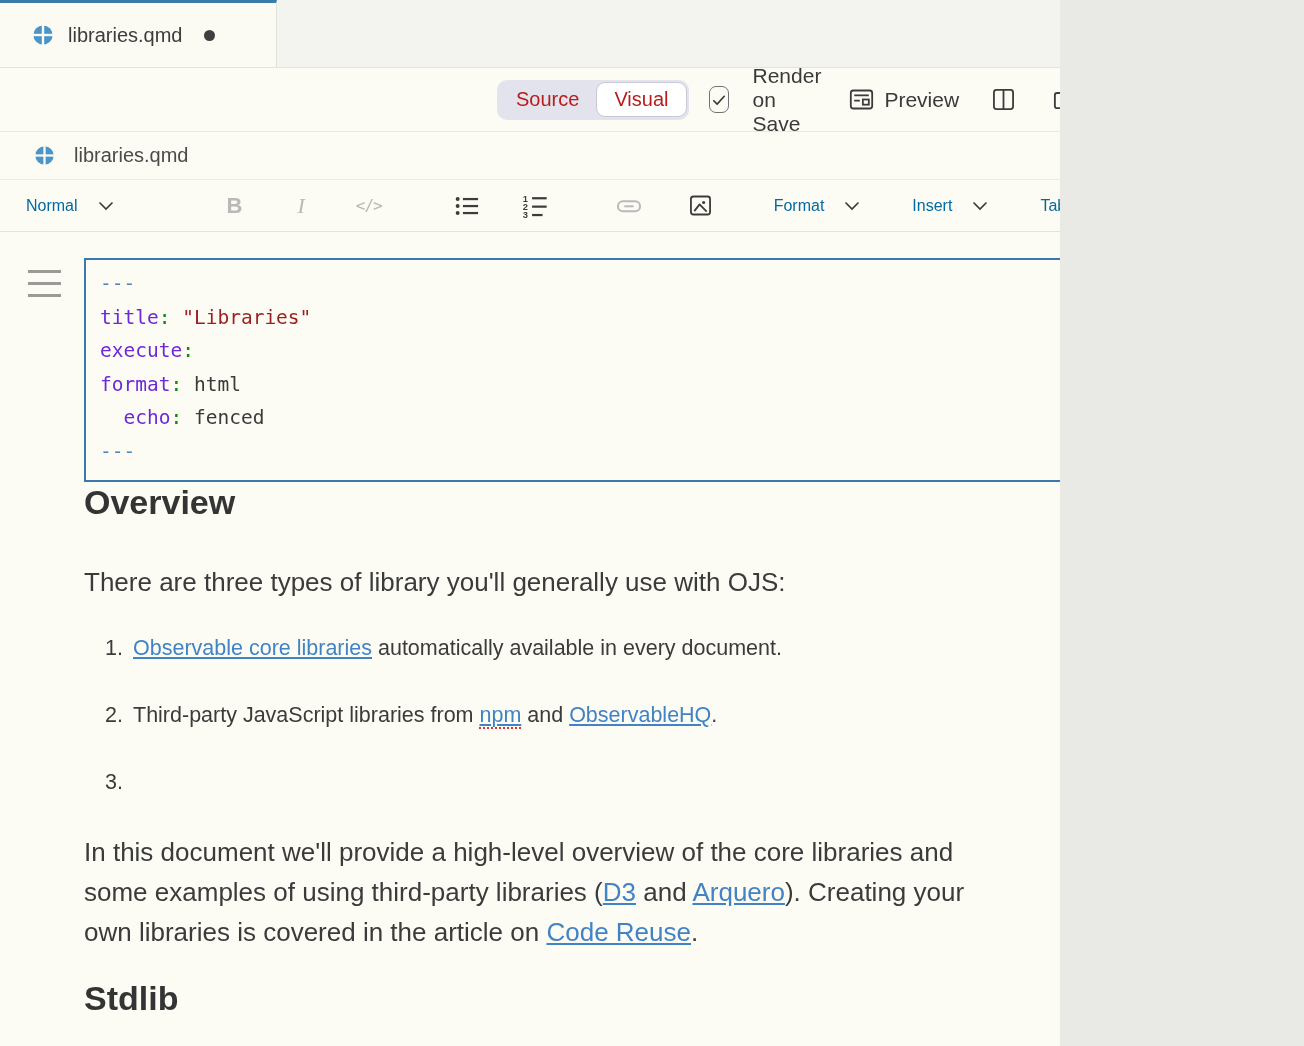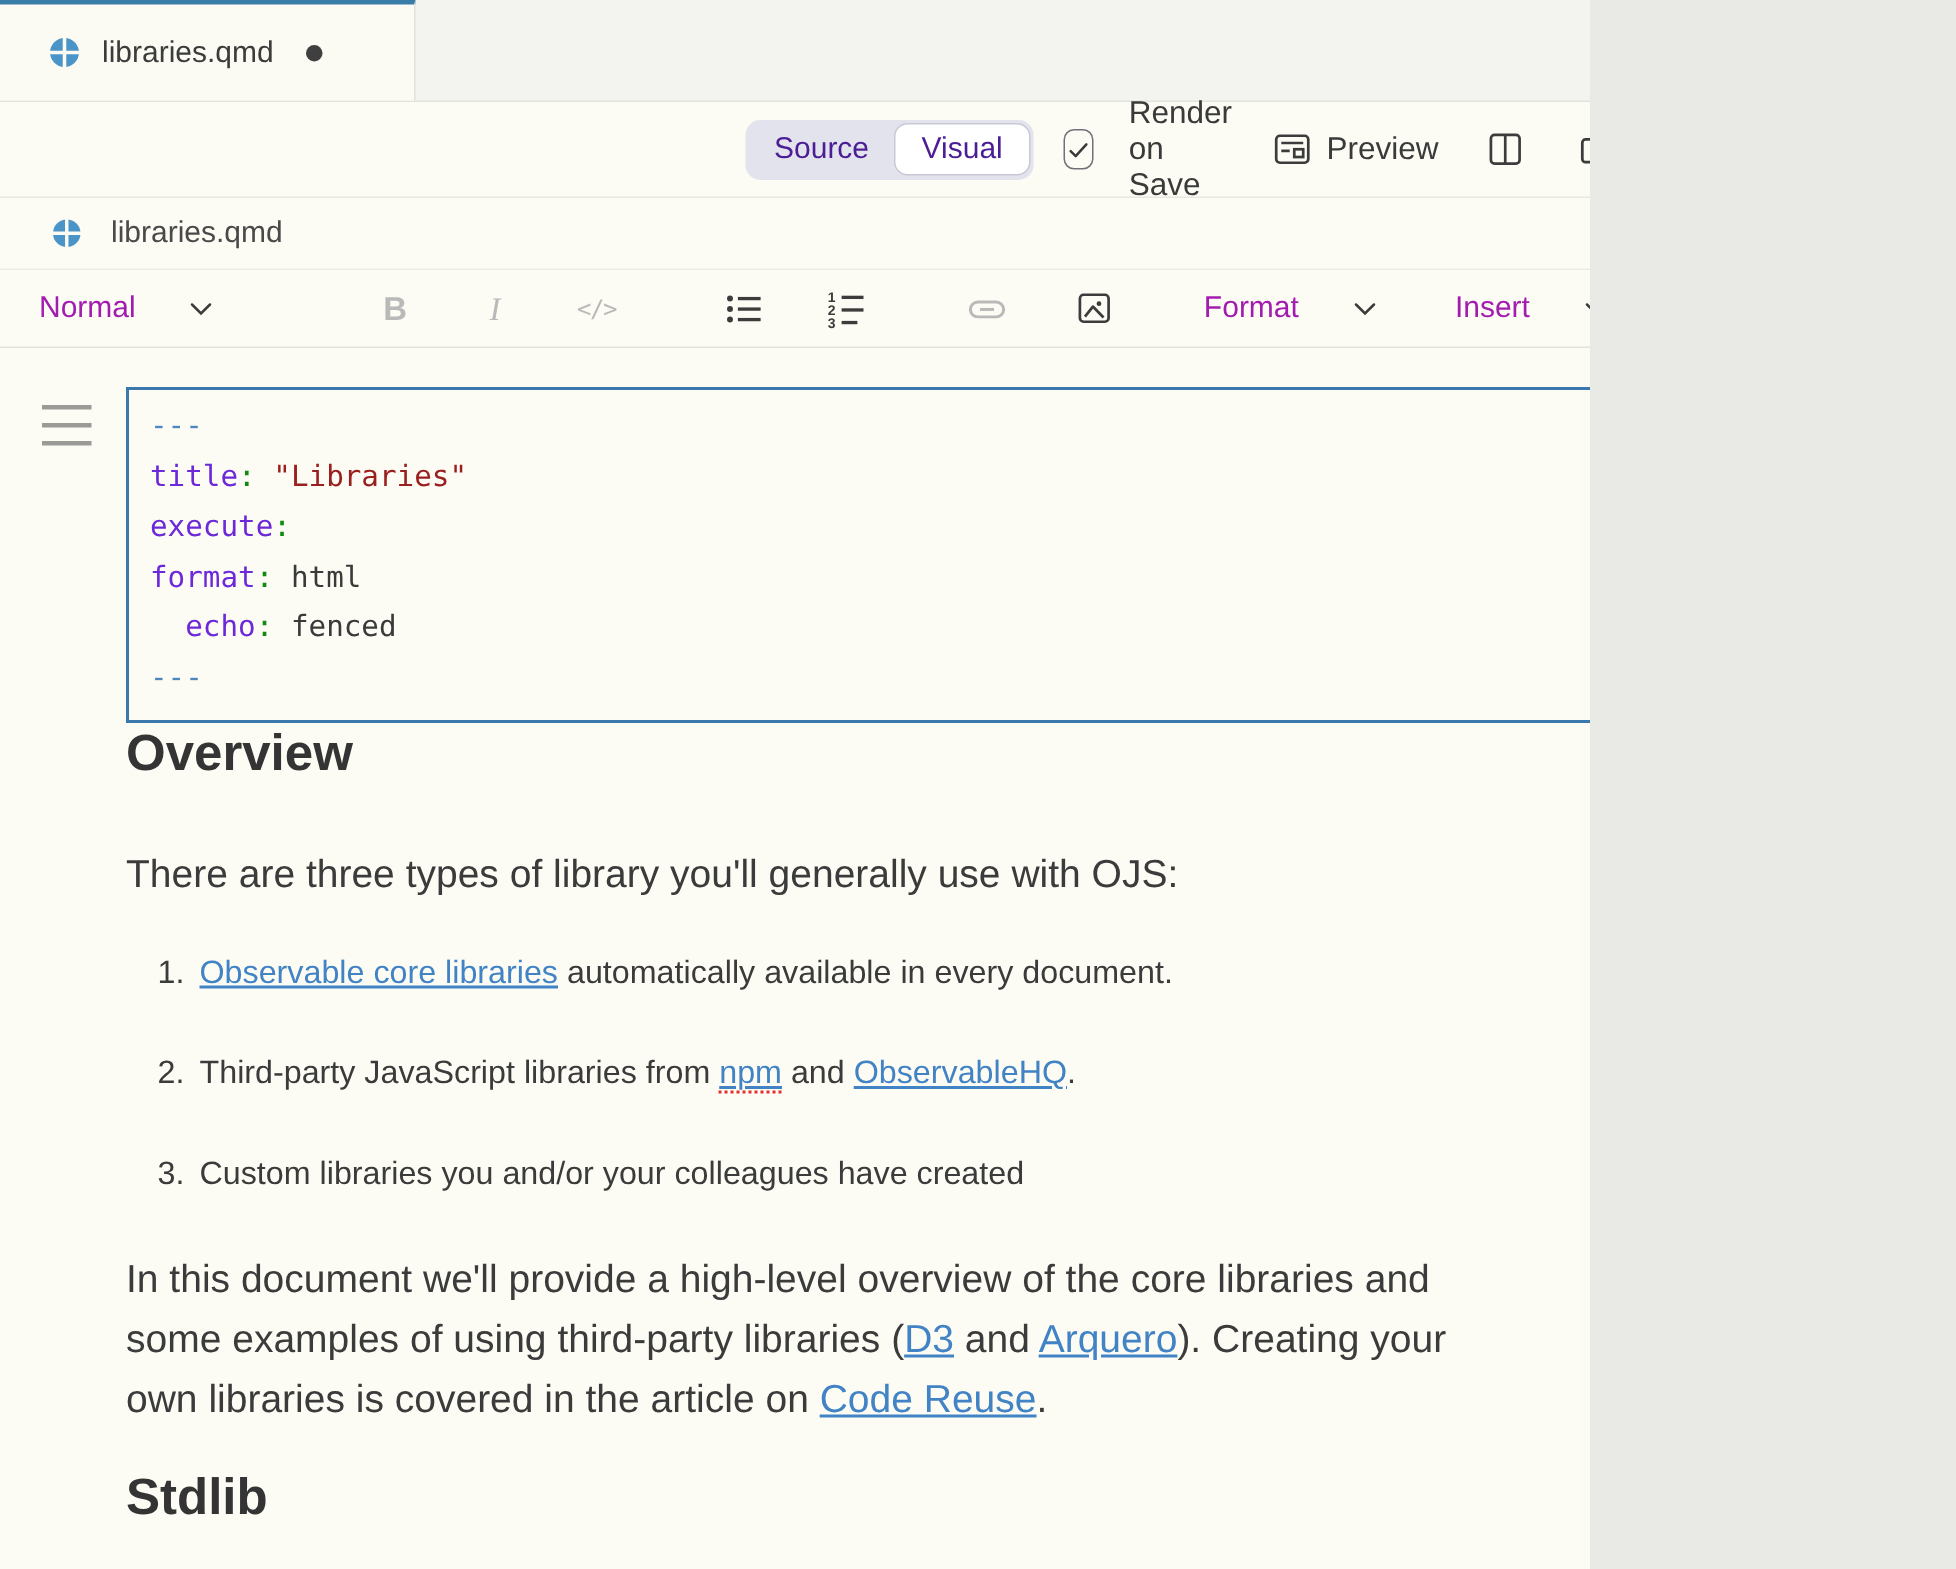--- a/index.html
+++ b/index.html
@@ -22,39 +22,39 @@
     border-right: 1px solid #e2e2da;
     cursor: pointer;
   }
   .tab-title { font-size: 20px; color: #3c3c3c; }
   .dirty-dot { width: 11px; height: 11px; border-radius: 50%; background: #3f3f3f; margin-left: 8px; }
   
   .toolbar { display: flex; align-items: center; height: 64px; border-bottom: 1px solid #e8e8e1; padding-left: 497px; }
   .seg-control {
     display: flex; align-items: center;
     background: #e3e3ee; border-radius: 10px; padding: 2px;
-    font-size: 20px; color: #4c1d95; height: 40px;
+    font-size: 20px; color: #b91c1c; height: 40px;
   }
   .seg { padding: 5px 17px; border-radius: 9px; cursor: pointer; }
   .seg.selected { background: #ffffff; border: 1px solid #c9c9d6; }
   .checkbox {
     width: 27px; height: 27px; border: 1.5px solid #71717a; border-radius: 7px;
     display: flex; align-items: center; justify-content: center;
     margin-left: 20px; cursor: pointer; background: #fcfcf4;
   }
   .tb-label { font-size: 21px; color: #3a3a3a; margin-left: 24px; }
   .tb-btn { display: flex; align-items: center; gap: 9px; cursor: pointer; }
   .icon-btn { display: flex; align-items: center; justify-content: center; cursor: pointer; }
   
   .breadcrumb { display: flex; align-items: center; gap: 19px; height: 48px; padding-left: 34px; border-bottom: 1px solid #ececе5; border-bottom: 1px solid #ecece5; }
   .crumb-text { font-size: 20px; color: #4a4a4a; }
   
   .fmt-toolbar { display: flex; align-items: center; height: 52px; padding-left: 22px; border-bottom: 1px solid #e3e3dc; }
   .fmt-sep { width: 1px; height: 34px; background: #dadad2; margin: 0 17px; }
-  .fmt-item { display: flex; align-items: center; gap: 36px; font-size: 20px; color: #a21caf; cursor: pointer; padding: 0 4px; }
+  .fmt-item { display: flex; align-items: center; gap: 20px; font-size: 16px; color: #0369a1; cursor: pointer; padding: 0 4px; }
   .glyph-btn { font-size: 22px; color: #b9b9b9; cursor: pointer; padding: 0 14px; }
   .glyph-bold { font-weight: 700; }
   .glyph-italic { font-style: italic; font-family: "Liberation Serif", serif; }
   .glyph-code { font-family: "DejaVu Sans Mono", monospace; font-size: 16px; letter-spacing: -1px; padding: 0 10px;}
   .list-btn { padding: 0 13px; cursor: pointer; display: flex; align-items: center; }
   
   .content { position: relative; padding: 0 46px 0 84px; height: 814px; overflow: hidden; }
   .drag-handle { position: absolute; left: 28px; top: 38px; width: 33px; cursor: grab; }
   .drag-handle div { height: 3px; background: #9a9a96; margin-bottom: 9px; }
   .yaml-block {
@@ -273,21 +273,20 @@
         <div class="list-item">
           <span class="marker">1.</span>
           <span><a class="lnk">Observable core libraries</a><span> automatically available in every document.</span></span>
         </div>
         <div class="list-item">
           <span class="marker">2.</span>
           <span><span>Third-party JavaScript libraries from </span><a class="lnk spell">npm</a><span> and </span><a class="lnk">ObservableHQ</a><span>.</span></span>
         </div>
         <div class="list-item">
           <span class="marker">3.</span>
-          <span><span>Custom libraries you and/or your colleagues have created</span></span>
         </div>
       </div>
 
     <p class="para closing" id="closing-para"><span>In this document we'll provide a high-level overview of the core libraries and some examples of using third-party libraries (</span><a class="lnk">D3</a><span> and </span><a class="lnk">Arquero</a><span>). Creating your own libraries is covered in the article on </span><a class="lnk">Code Reuse</a><span>.</span></p>
 
     <div class="h1 h1-clipped">Stdlib</div>
   </div>
 
 </div>
 

